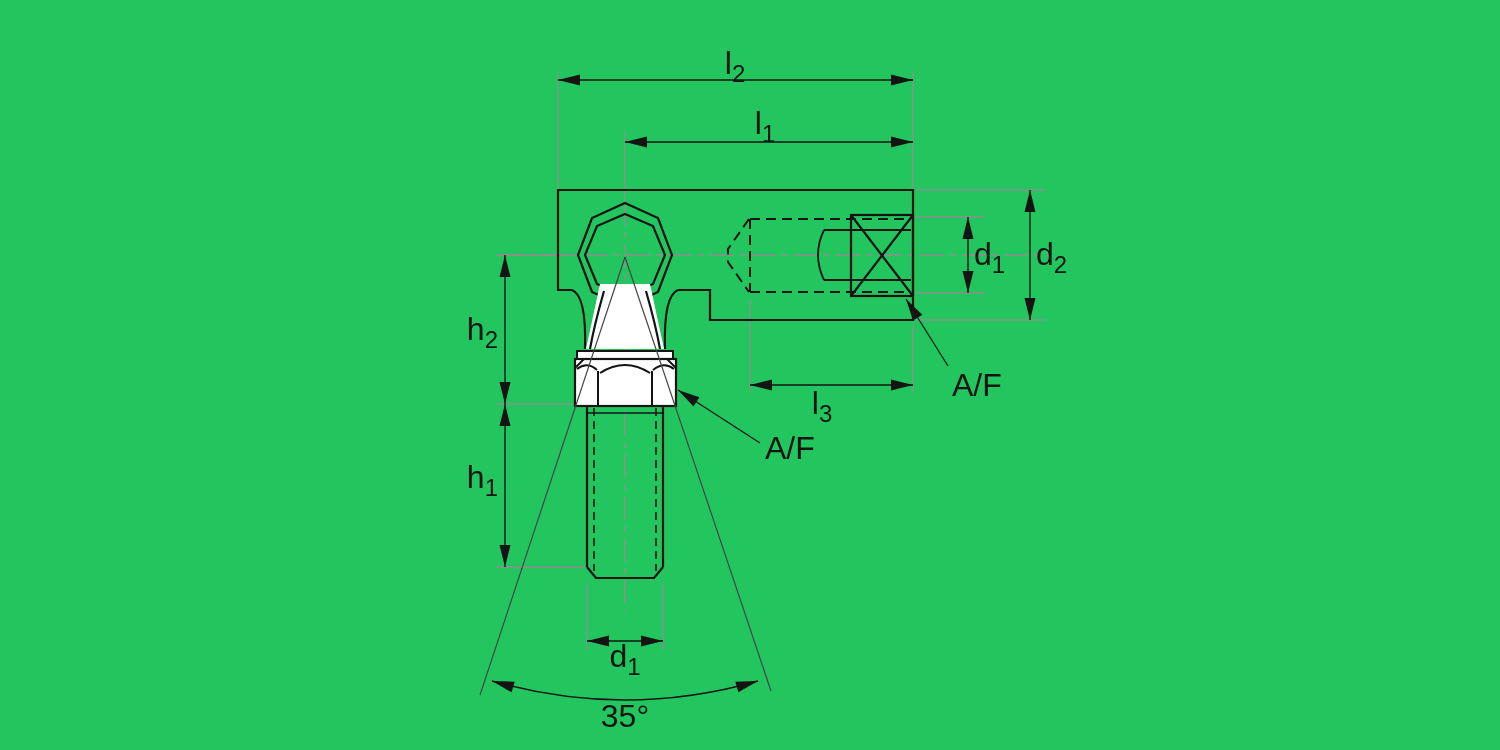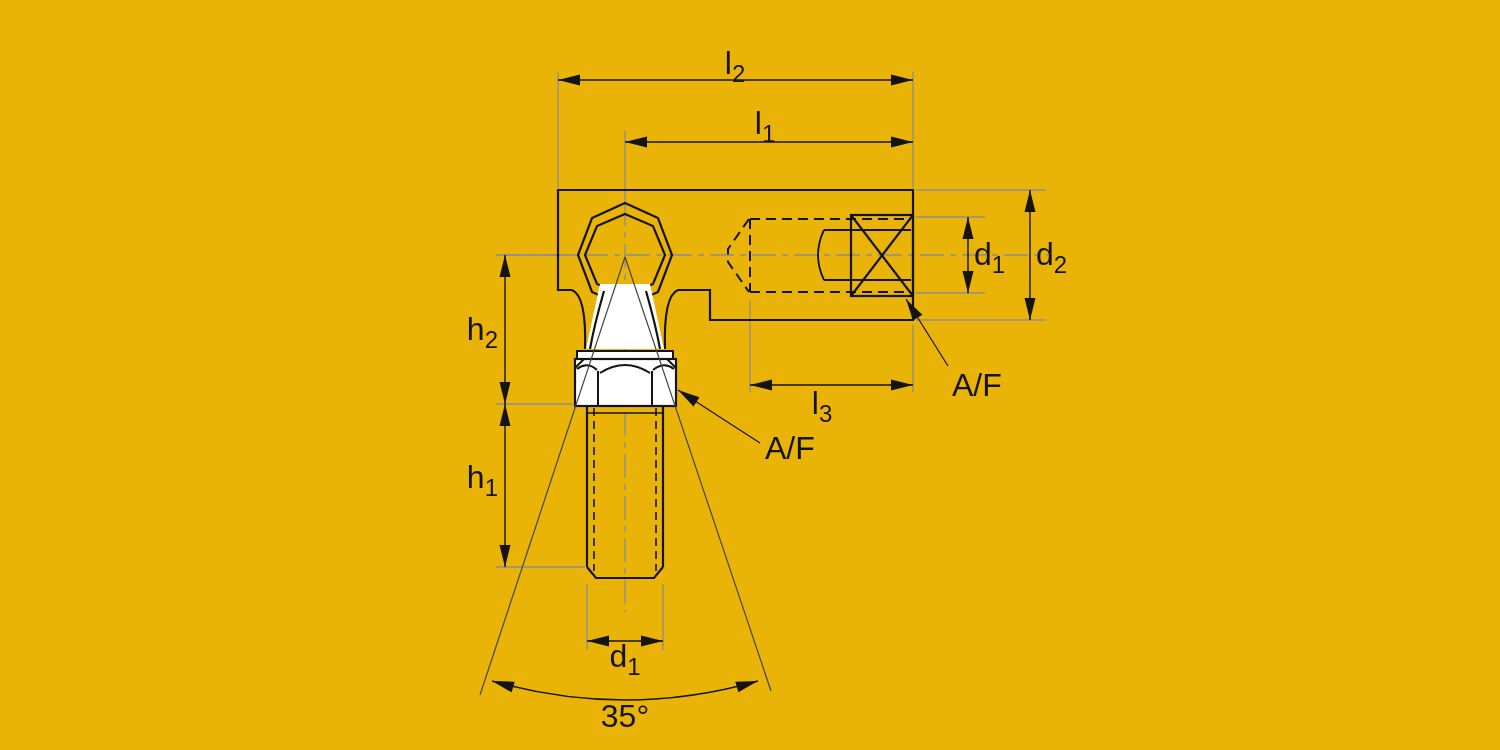--- a/index.html
+++ b/index.html
@@ -4,21 +4,21 @@
 <style>
   html, body {
     margin: 0;
     padding: 0;
     background: #ffffff;
   }
   .stage {
     position: relative;
     width: 1500px;
     height: 750px;
-    background: #eab308;
+    background: #22c55e;
     overflow: hidden;
   }
   svg { display: block; }
   .dim-label {
     font-family: "Liberation Sans", "DejaVu Sans", sans-serif;
     font-size: 32px;
     fill: #141414;
   }
   .dim-label .sub {
     font-size: 24px;

